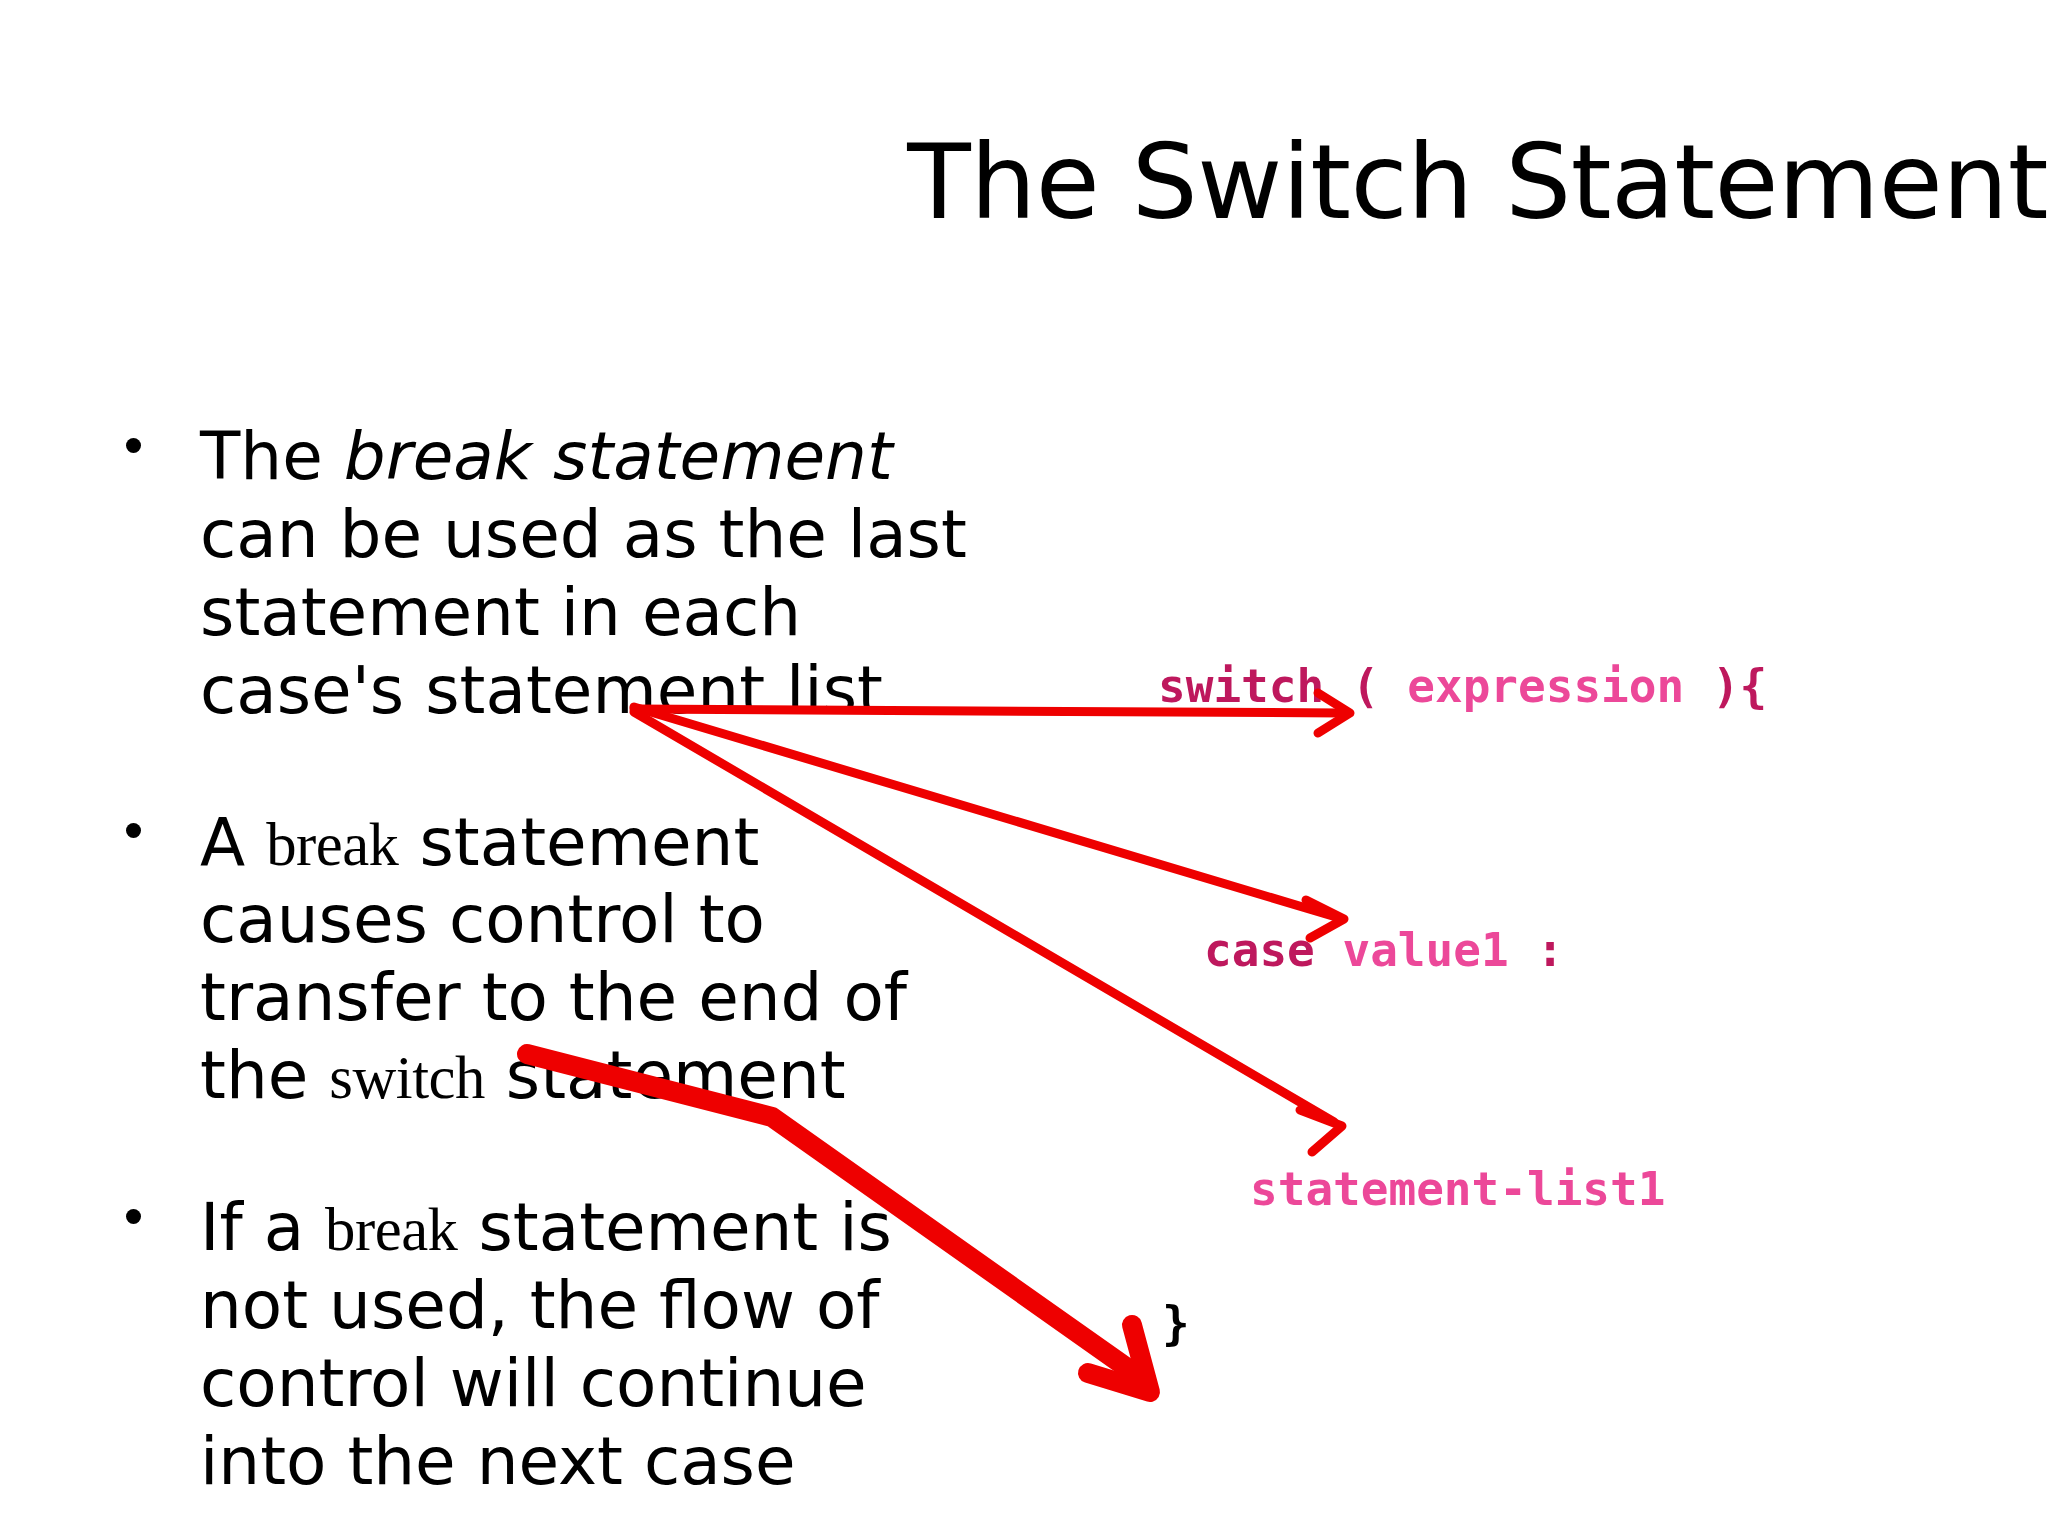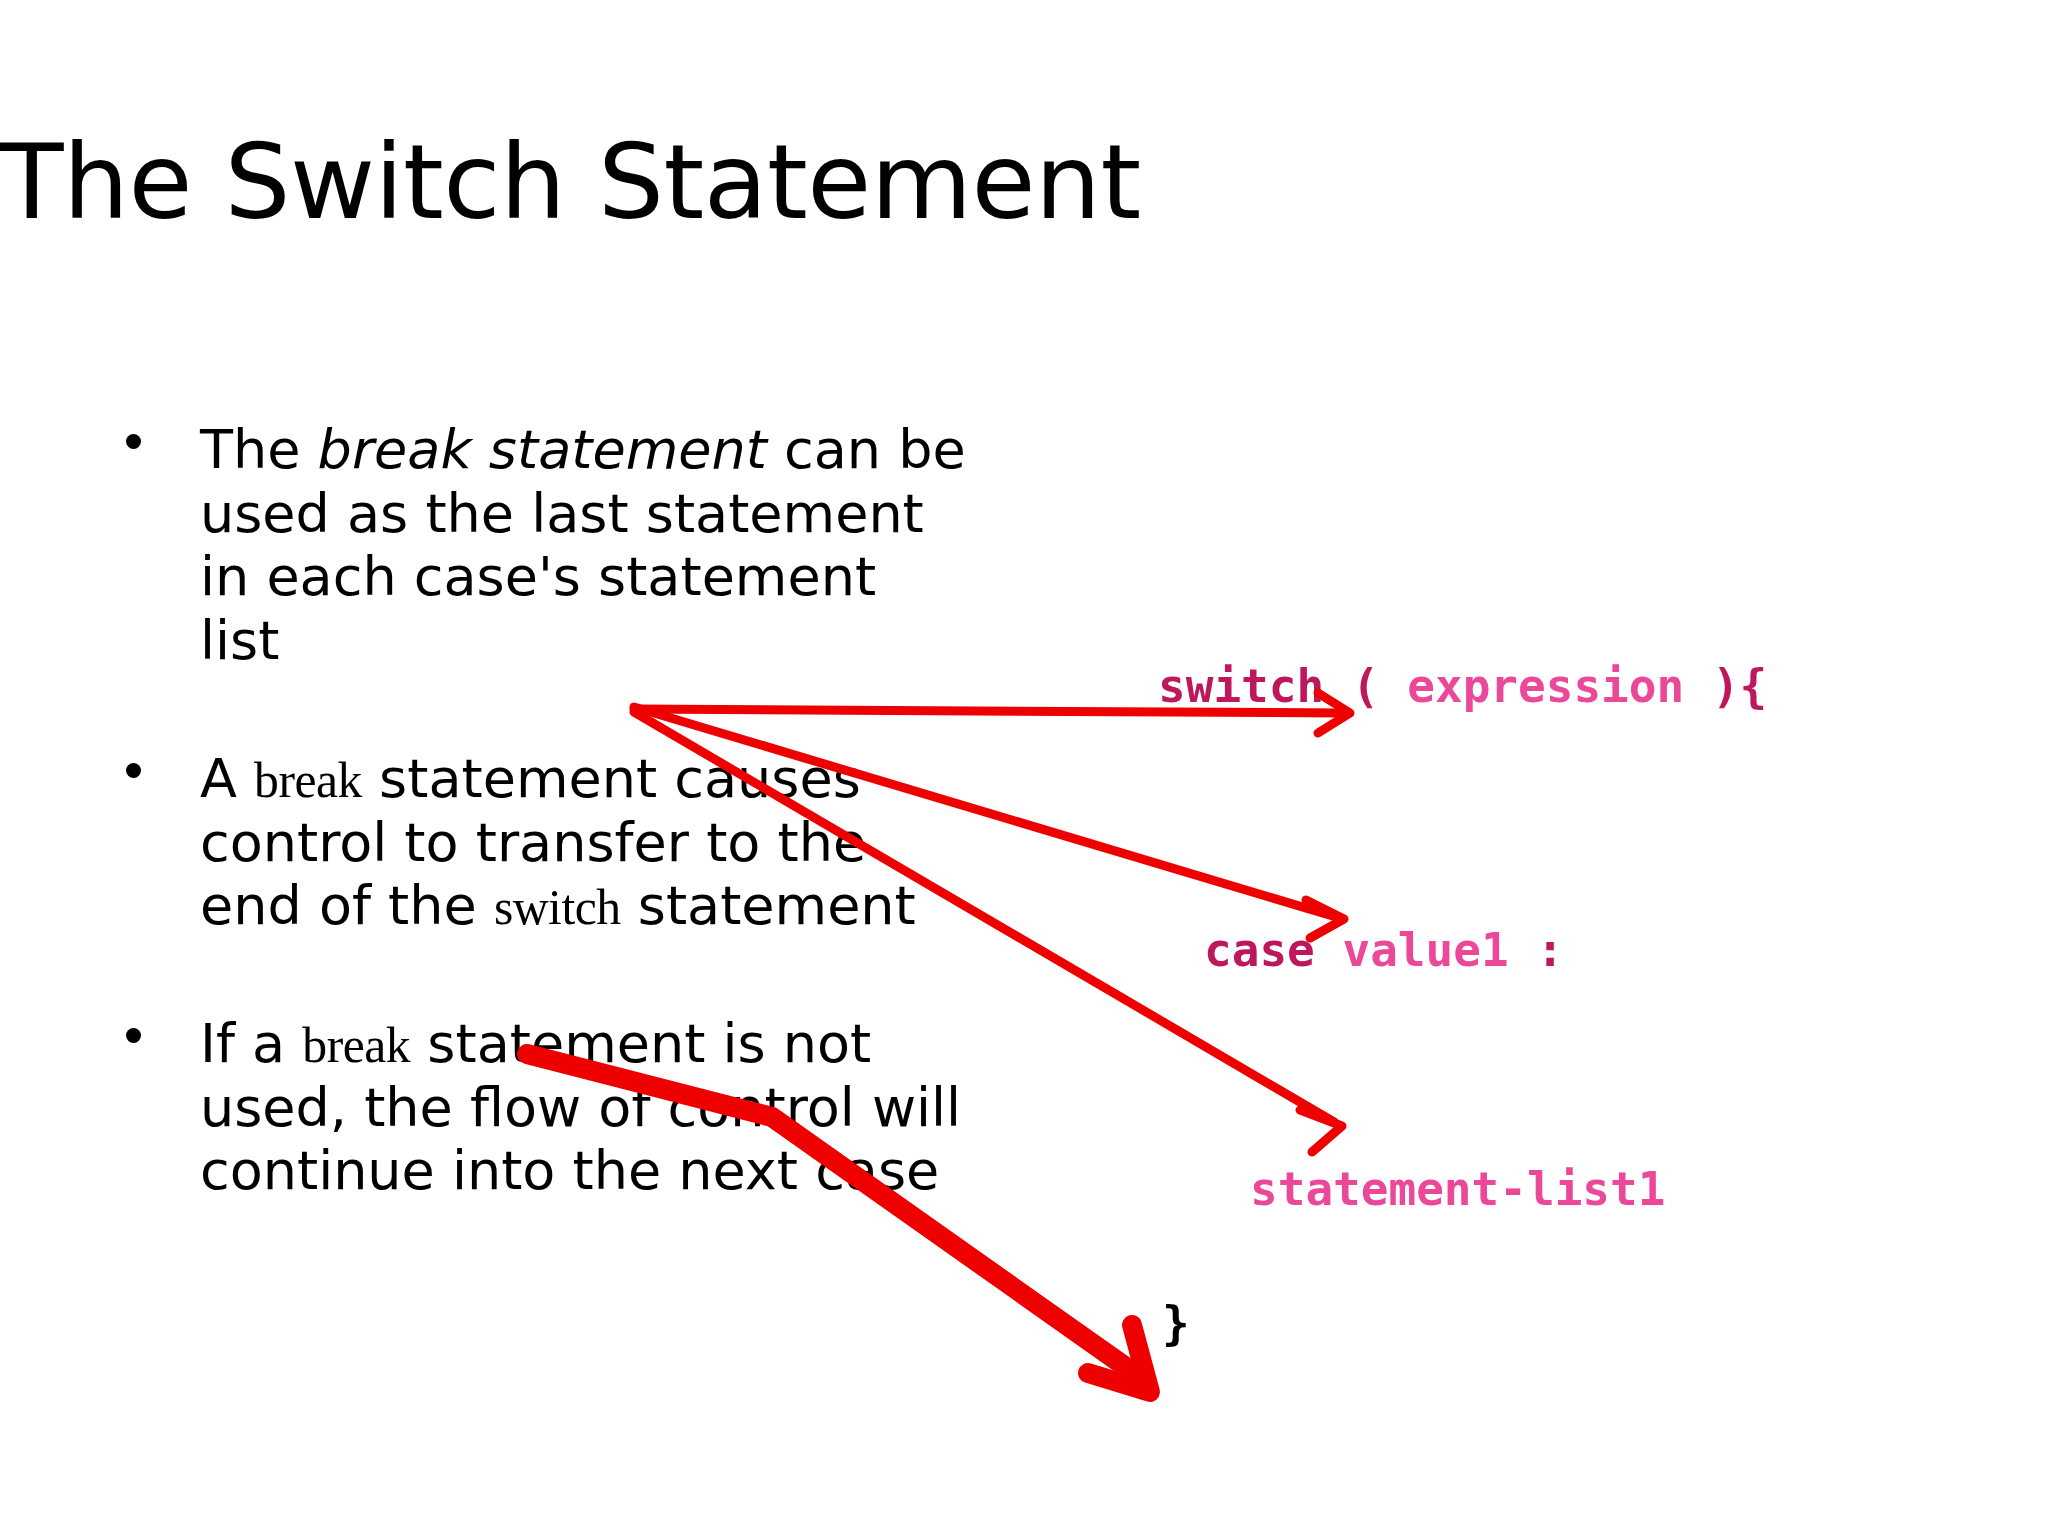--- a/index.html
+++ b/index.html
@@ -15,21 +15,21 @@
     overflow: hidden;
     font-family: "DejaVu Sans", sans-serif;
   }
 
   
   #title {
     position: absolute;
     left: 0;
     top: 128px;
     width: 2048px;
-    text-align: left;
+    text-align: right;
     font-family: "DejaVu Sans", sans-serif;
     font-size: 104px;
     line-height: 1.05;
     font-weight: 400;
     color: #000000;
     letter-spacing: -0.5px;
     white-space: nowrap;
   }
 
   
@@ -37,21 +37,21 @@
     position: absolute;
     left: 110px;
     top: 418px;
     width: 860px;
   }
   .bullet {
     position: relative;
     padding-left: 90px;
     margin-bottom: 74px;
     font-family: "DejaVu Sans", sans-serif;
-    font-size: 54px;
+    font-size: 66px;
     line-height: 1.18;
     color: #000000;
   }
   .bullet:last-child { margin-bottom: 0; }
   .bullet .dot {
     position: absolute;
     left: 16px;
     top: 0.30em;
     width: 15px;
     height: 15px;

